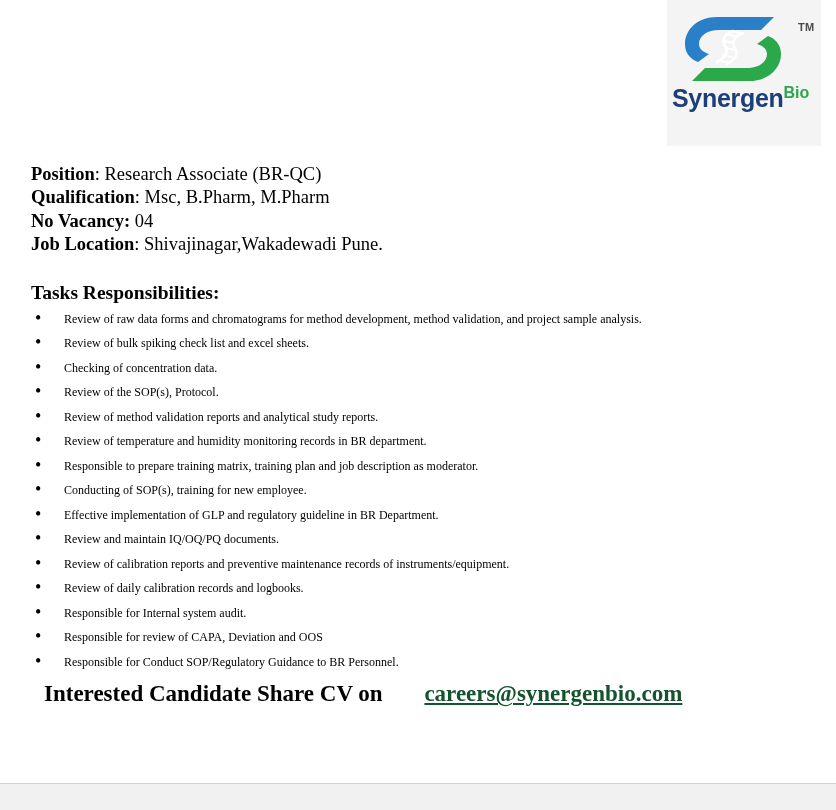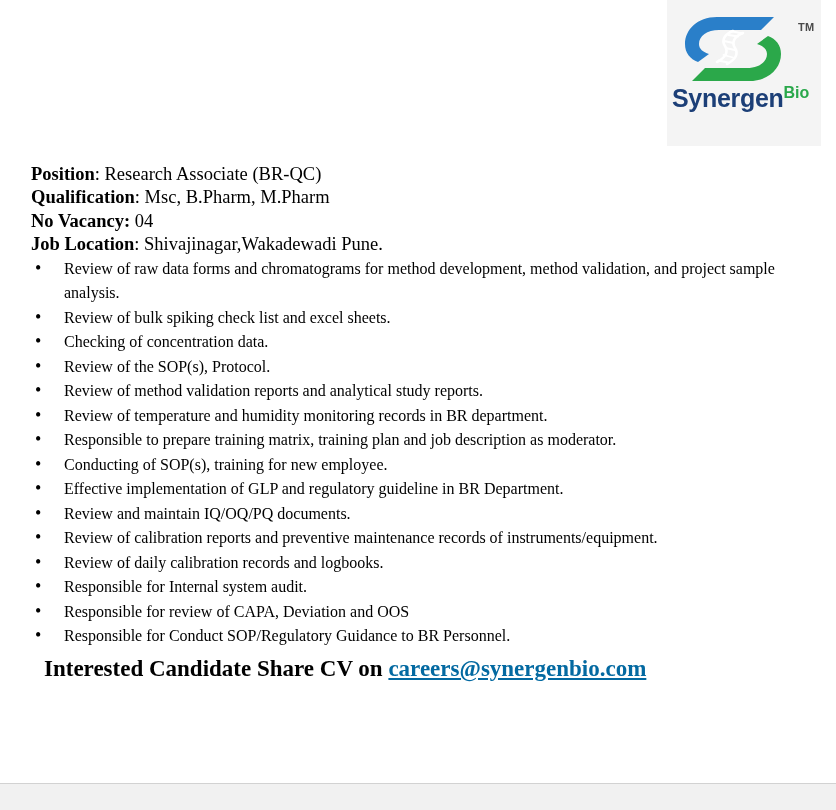--- a/index.html
+++ b/index.html
@@ -90,21 +90,21 @@
   }
 
   ul.tasks {
     list-style: none;
     margin: 0;
     padding: 0;
   }
   ul.tasks li {
     position: relative;
     padding-left: 33px;
-    font-size: 16px;
+    font-size: 12px;
     line-height: 24.5px;
     margin: 0;
   }
   ul.tasks li::before {
     content: "\2022";
     position: absolute;
     left: 4px;
     top: -1px;
     font-size: 18px;
     line-height: 24.5px;
@@ -112,24 +112,25 @@
 
   .cta {
     margin-top: 5px;
     margin-left: 13px;
     font-size: 23px;
     font-weight: 700;
     line-height: 29px;
     white-space: nowrap;
   }
   .cta .email {
-    color: #0369a1;
+    color: #14532d;
     text-decoration: underline;
     text-underline-offset: 2px;
     text-decoration-thickness: 2px;
+    margin-left: 36px;
   }
 
   
   .footer-rule {
     position: absolute;
     left: 0;
     top: 783px;
     width: 836px;
     height: 1px;
     background: #d2d2d2;
@@ -185,20 +186,21 @@
     <div class="meta-line"><span class="k">Position</span><span>: </span><span>Research Associate (BR-QC)</span></div>
 
     <div class="meta-line"><span class="k">Qualification</span><span>: </span><span>Msc, B.Pharm, M.Pharm</span></div>
 
 
     <div class="meta-line"><span class="k">No Vacancy:</span><span> </span><span>04</span></div>
 
     <div class="meta-line"><span class="k">Job Location</span><span>: </span><span>Shivajinagar,Wakadewadi Pune.</span></div>
   </div>
 
+  <div class="section-head">Tasks Responsibilities:</div>
 
   <ul class="tasks">
     <li>Review of raw data forms and chromatograms for method development, method validation, and project sample analysis.</li>
     <li>Review of bulk spiking check list and excel sheets.</li>
     <li>Checking of concentration data.</li>
     <li>Review of the SOP(s), Protocol.</li>
     <li>Review of method validation reports and analytical study reports.</li>
     <li>Review of temperature and humidity monitoring records in BR department.</li>
     <li>Responsible to prepare training matrix, training plan and job description as moderator.</li>
     <li>Conducting of SOP(s), training for new employee.</li>

